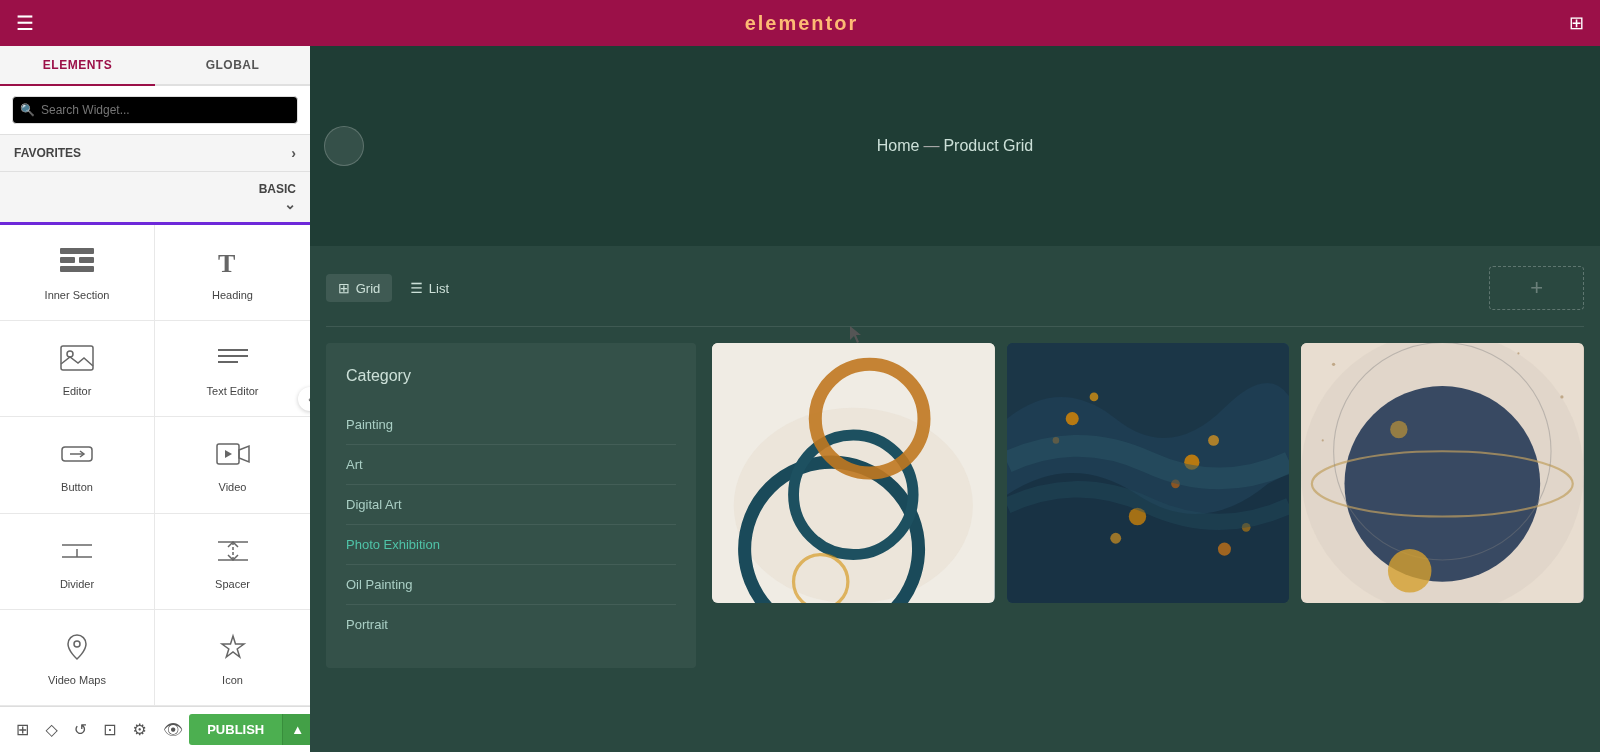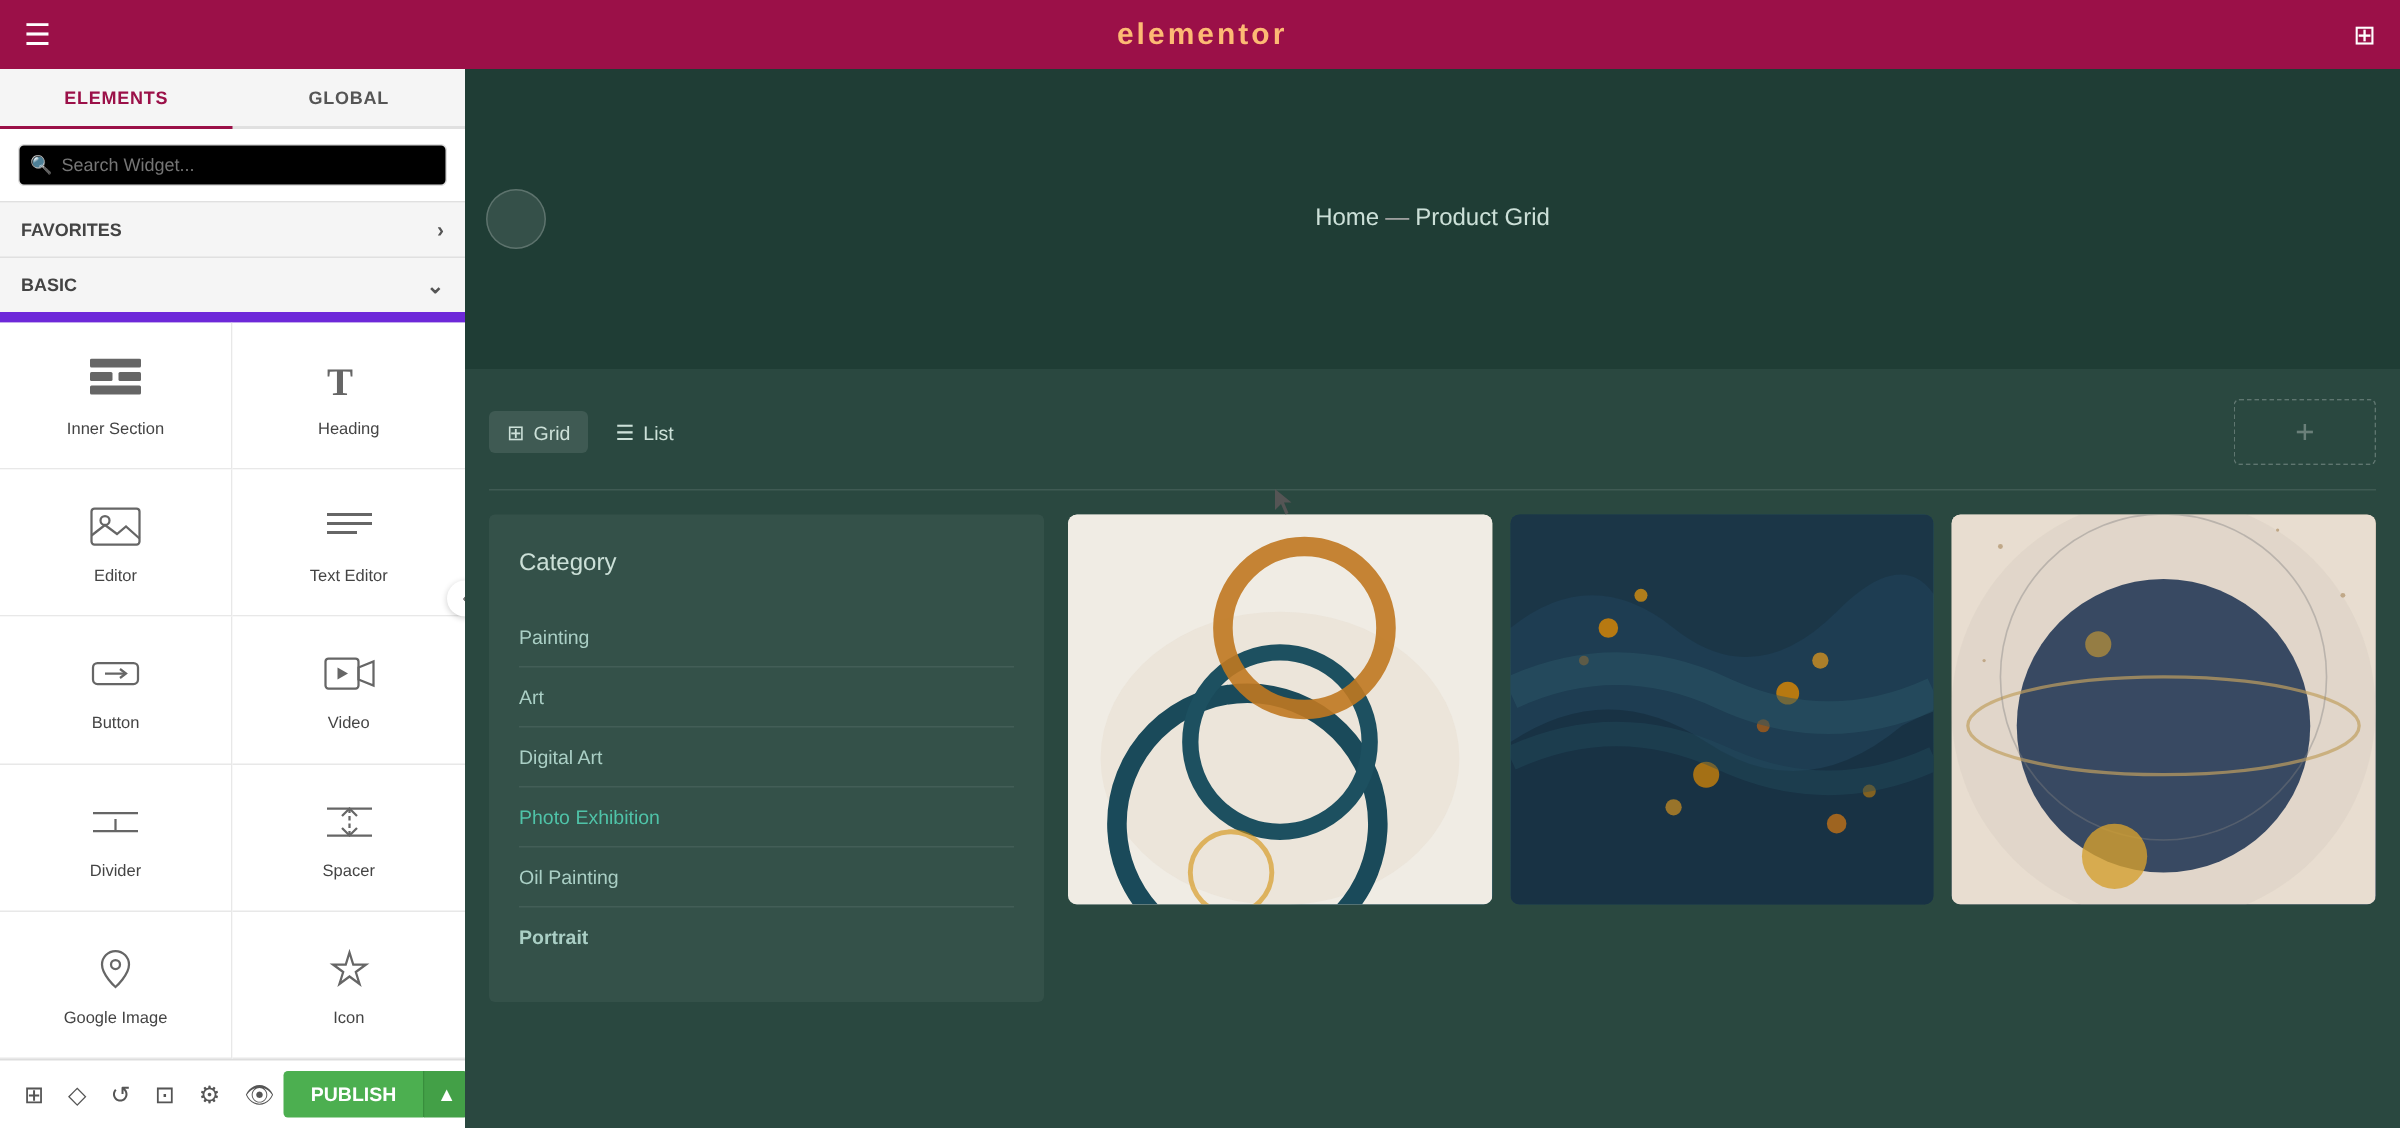--- a/index.html
+++ b/index.html
@@ -92,28 +92,29 @@
       font-weight: 600;
       color: #444;
       border-bottom: 1px solid #e0e0e0;
       cursor: pointer;
     }
     #favorites-section .chevron { font-size: 14px; color: #555; }
 
     
     #basic-section-header {
       display: flex;
-      align-items: center;
+      align-items: flex-end;
       justify-content: space-between;
       padding: 10px 14px;
       font-size: 12px;
       font-weight: 600;
       color: #444;
-      border-bottom: 7px solid #6d28d9;
-      cursor: pointer;
+      border-bottom: 3px solid #6d28d9;
+      cursor: pointer;
+      flex-direction: column;
     }
     #basic-section-header .chevron { font-size: 14px; color: #555; }
 
     
     #widget-grid {
       display: grid;
       grid-template-columns: 1fr 1fr;
       gap: 0;
       overflow-y: auto;
       flex: 1;
@@ -299,21 +300,21 @@
       margin-bottom: 20px;
       font-weight: 500;
     }
     .category-item {
       padding: 12px 0;
       border-bottom: 1px solid rgba(255,255,255,0.08);
       font-size: 13px;
       color: #aacfc5;
       cursor: pointer;
     }
-    .category-item:last-child { border-bottom: none; font-weight: bold; }
+    .category-item:last-child { border-bottom: none; }
     .category-item.active { color: #4fc3a8; }
 
     
     #product-grid {
       flex: 1;
       display: grid;
       grid-template-columns: repeat(3, 1fr);
       gap: 12px;
     }
 
@@ -499,21 +500,21 @@
         <span class="widget-label">Spacer</span>
       </div>
 
       <div class="widget-item">
         <div class="widget-icon">
           <svg width="34" height="28" viewBox="0 0 34 28" fill="none">
             <path d="M17 2 C12 2 8 6 8 11 C8 18 17 26 17 26 C17 26 26 18 26 11 C26 6 22 2 17 2 Z" stroke="#666" stroke-width="1.5" fill="none"></path>
             <circle cx="17" cy="11" r="3" stroke="#666" stroke-width="1.5" fill="none"></circle>
           </svg>
         </div>
-        <span class="widget-label">Google Image</span>
+        <span class="widget-label">Video Maps</span>
       </div>
 
       <div class="widget-item">
         <div class="widget-icon">
           <svg width="34" height="28" viewBox="0 0 34 28" fill="none">
             <path d="M17 3 L19.5 11 L28 11 L21.2 16 L23.7 24 L17 19 L10.3 24 L12.8 16 L6 11 L14.5 11 Z" stroke="#666" stroke-width="1.5" fill="none"></path>
           </svg>
         </div>
         <span class="widget-label">Icon</span>
       </div>

